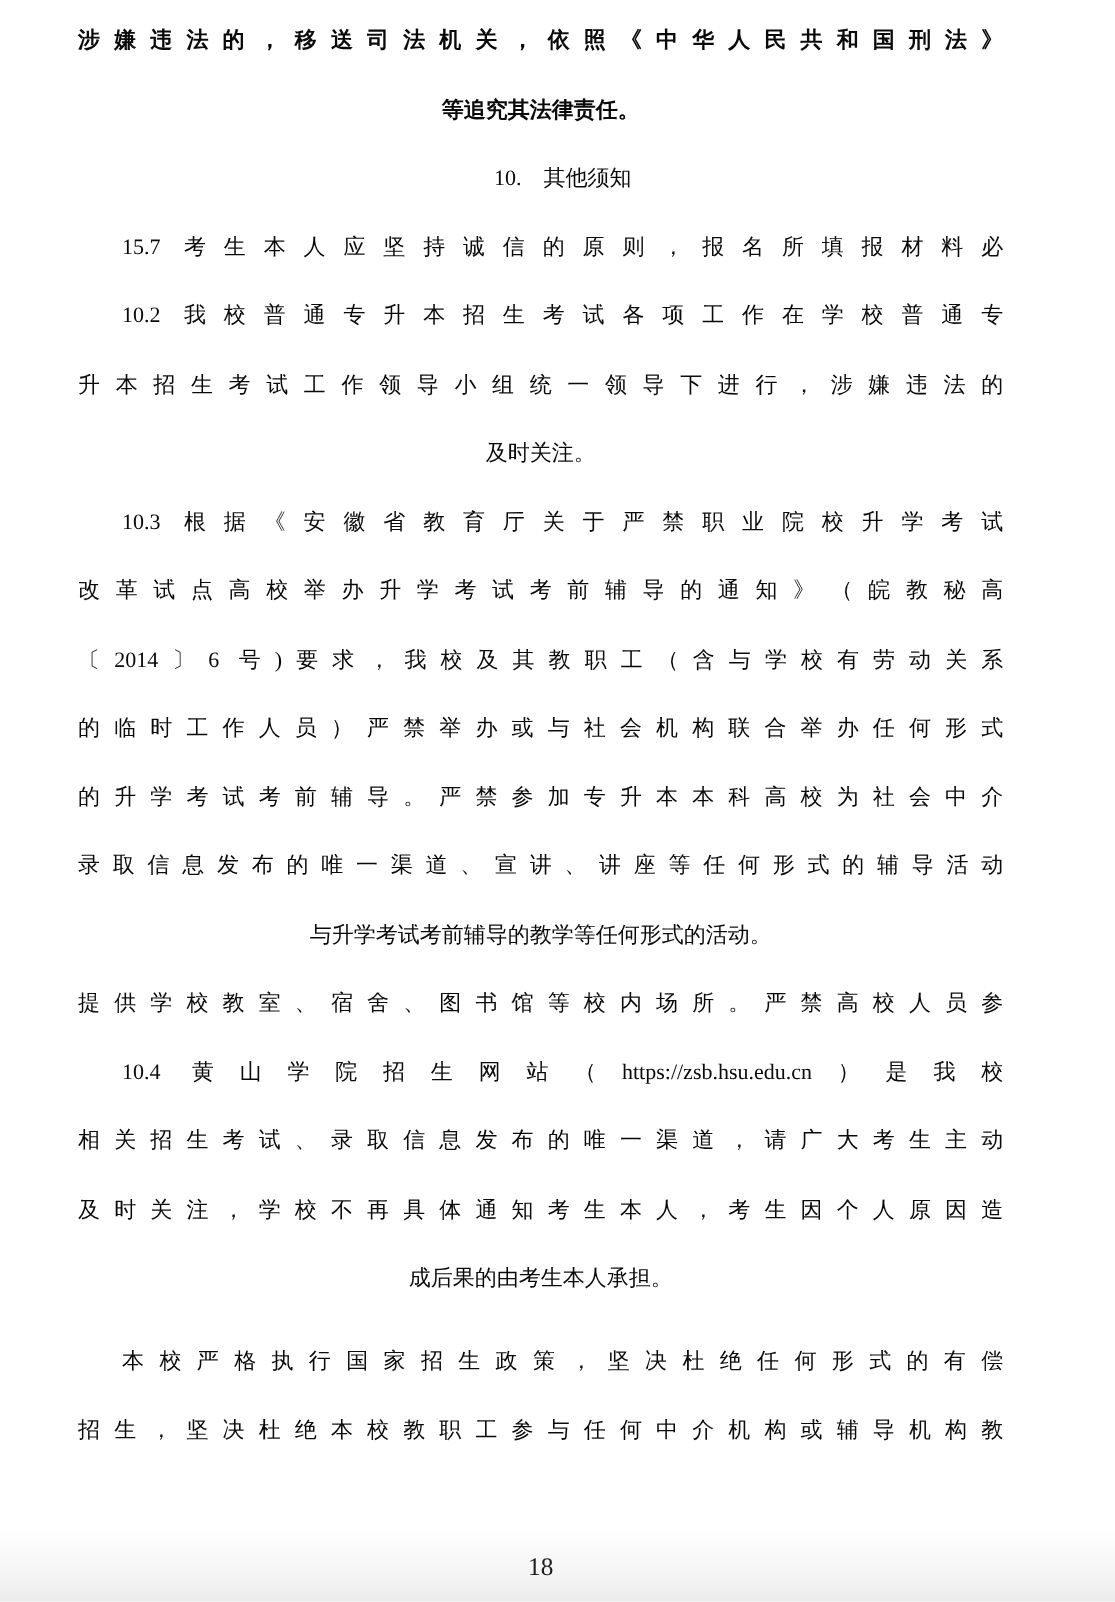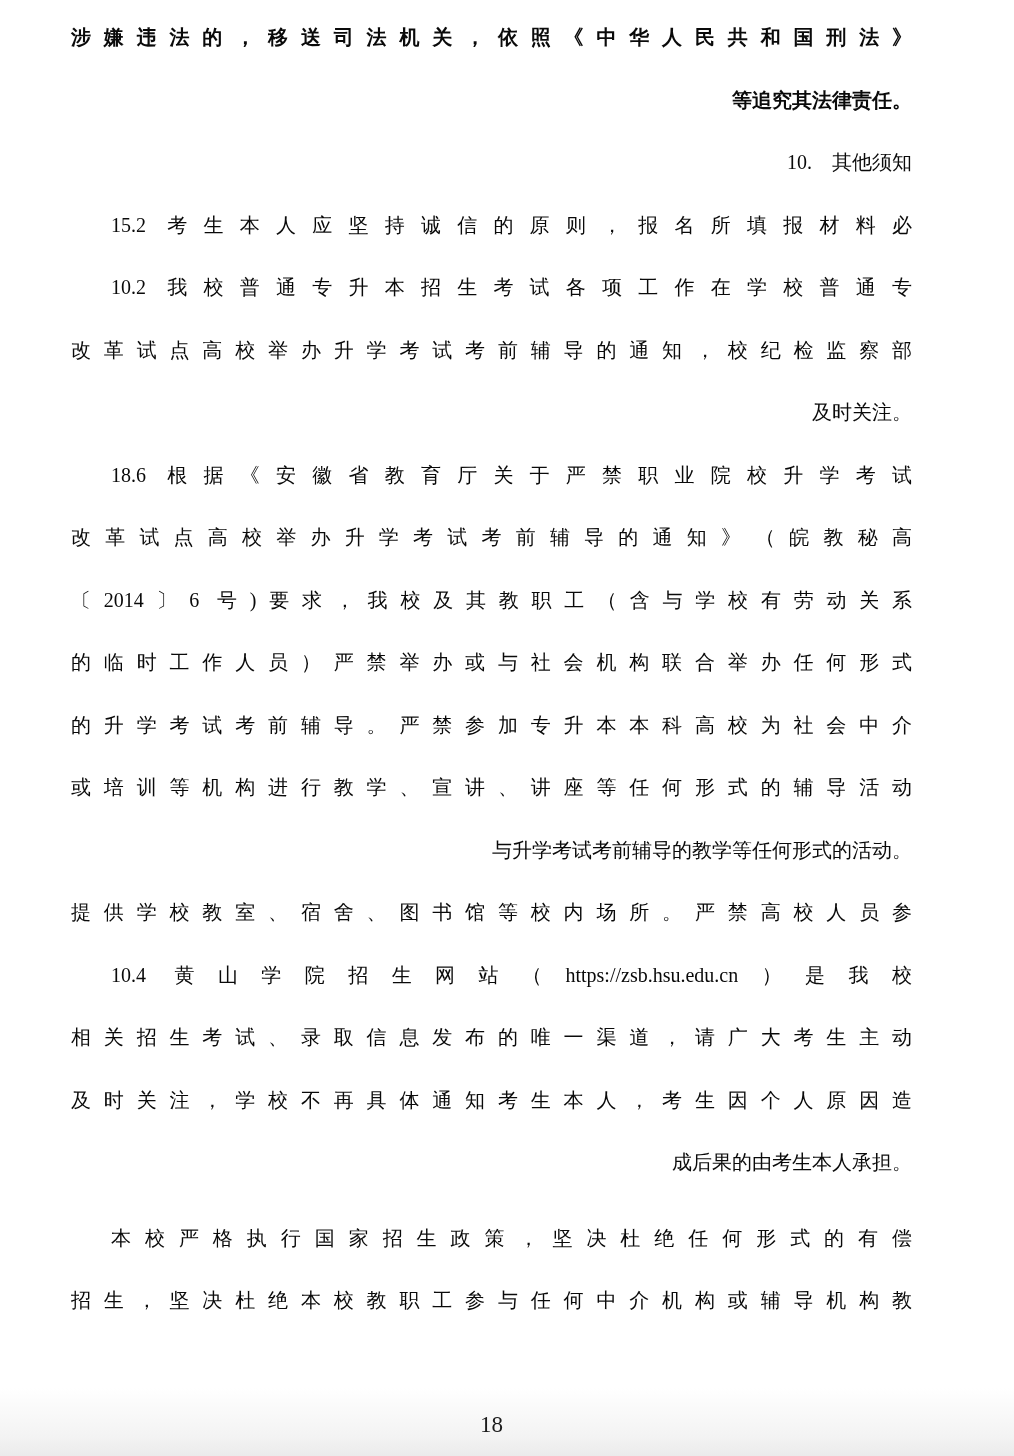--- a/index.html
+++ b/index.html
@@ -29,21 +29,21 @@
     height: 62.5px;
     white-space: normal;
   }
   
   .j {
     text-align: justify;
     text-align-last: justify;
     text-justify: inter-character;
   }
   
-  .e { text-align: right; }
+  .e { text-align: center; }
   
   .ind { text-indent: 2em; }
   .bold { font-weight: bold; }
   .footer {
     position: absolute;
     left: 0;
     top: 1388px;
     width: 1014px;
     height: 68px;
     background: linear-gradient(180deg, #ffffff 0%, #f3f3f3 72%, #ebebeb 100%);
@@ -67,36 +67,36 @@
   <div class="para bold">
     <div class="ln j">涉嫌违法的，移送司法机关，依照《中华人民共和国刑法》</div>
     <div class="ln e">等追究其法律责任。</div>
   </div>
 
   <div class="para">
     <div class="ln e ind">10.　其他须知</div>
   </div>
 
   <div class="para">
-    <div class="ln j ind">15.2 考生本人应坚持诚信的原则，报名所填报材料必</div>
+    <div class="ln j ind">15.7 考生本人应坚持诚信的原则，报名所填报材料必</div>
   </div>
 
   <div class="para">
     <div class="ln j ind">10.2 我校普通专升本招生考试各项工作在学校普通专</div>
-    <div class="ln j">改革试点高校举办升学考试考前辅导的通知，校纪检监察部</div>
+    <div class="ln j">升本招生考试工作领导小组统一领导下进行，涉嫌违法的</div>
     <div class="ln e">及时关注。</div>
   </div>
 
   <div class="para">
-    <div class="ln j ind">18.6 根据《安徽省教育厅关于严禁职业院校升学考试</div>
+    <div class="ln j ind">10.3 根据《安徽省教育厅关于严禁职业院校升学考试</div>
     <div class="ln j">改革试点高校举办升学考试考前辅导的通知》（皖教秘高</div>
     <div class="ln j">〔2014〕6 号)要求，我校及其教职工（含与学校有劳动关系</div>
     <div class="ln j">的临时工作人员）严禁举办或与社会机构联合举办任何形式</div>
     <div class="ln j">的升学考试考前辅导。严禁参加专升本本科高校为社会中介</div>
-    <div class="ln j">或培训等机构进行教学、宣讲、讲座等任何形式的辅导活动</div>
+    <div class="ln j">录取信息发布的唯一渠道、宣讲、讲座等任何形式的辅导活动</div>
     <div class="ln e">与升学考试考前辅导的教学等任何形式的活动。</div>
     <div class="ln j">提供学校教室、宿舍、图书馆等校内场所。严禁高校人员参</div>
   </div>
 
   <div class="para">
     <div class="ln j ind">10.4 黄山学院招生网站（https://zsb.hsu.edu.cn）是我校</div>
     <div class="ln j">相关招生考试、录取信息发布的唯一渠道，请广大考生主动</div>
     <div class="ln j">及时关注，学校不再具体通知考生本人，考生因个人原因造</div>
     <div class="ln e">成后果的由考生本人承担。</div>
   </div>

